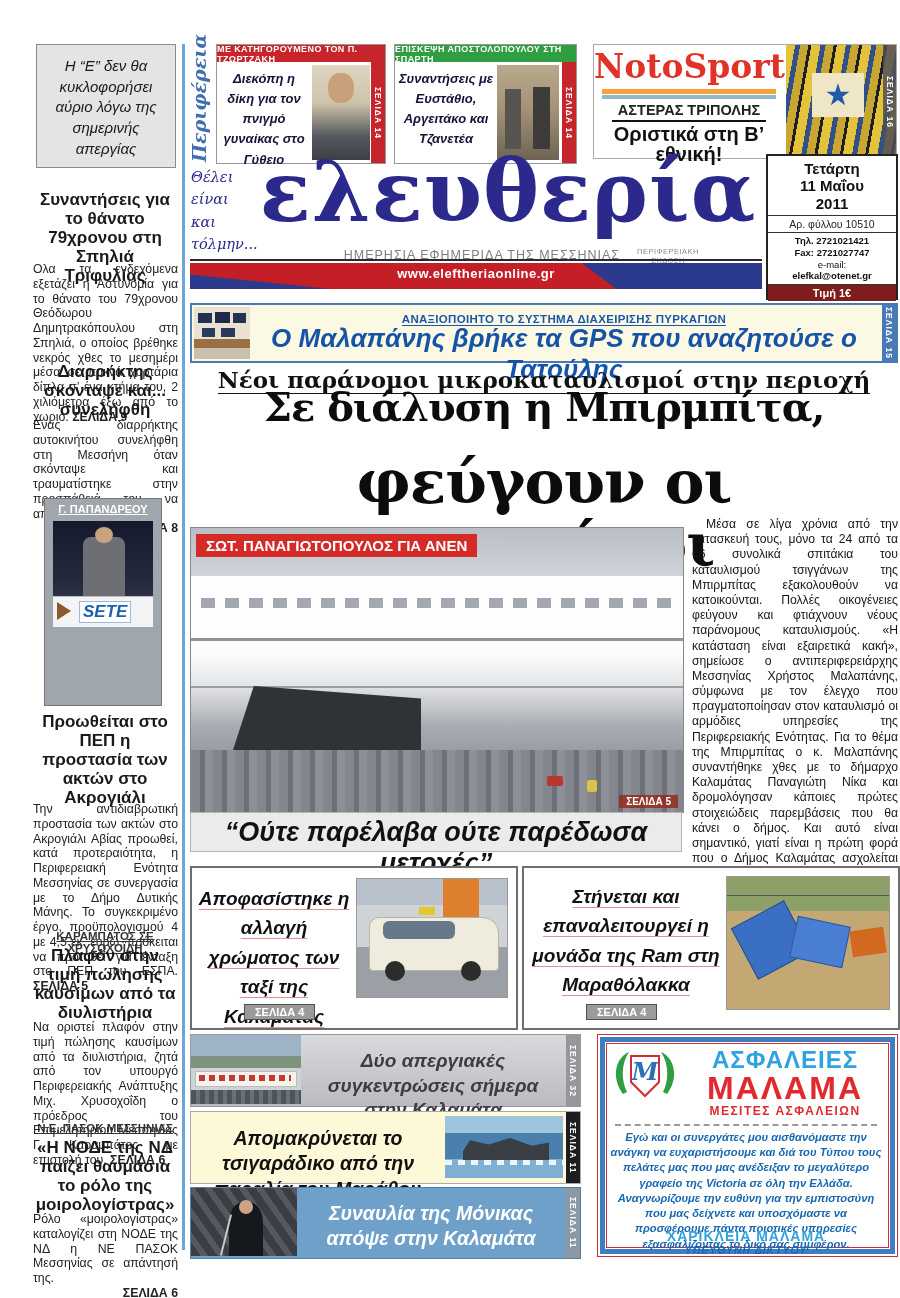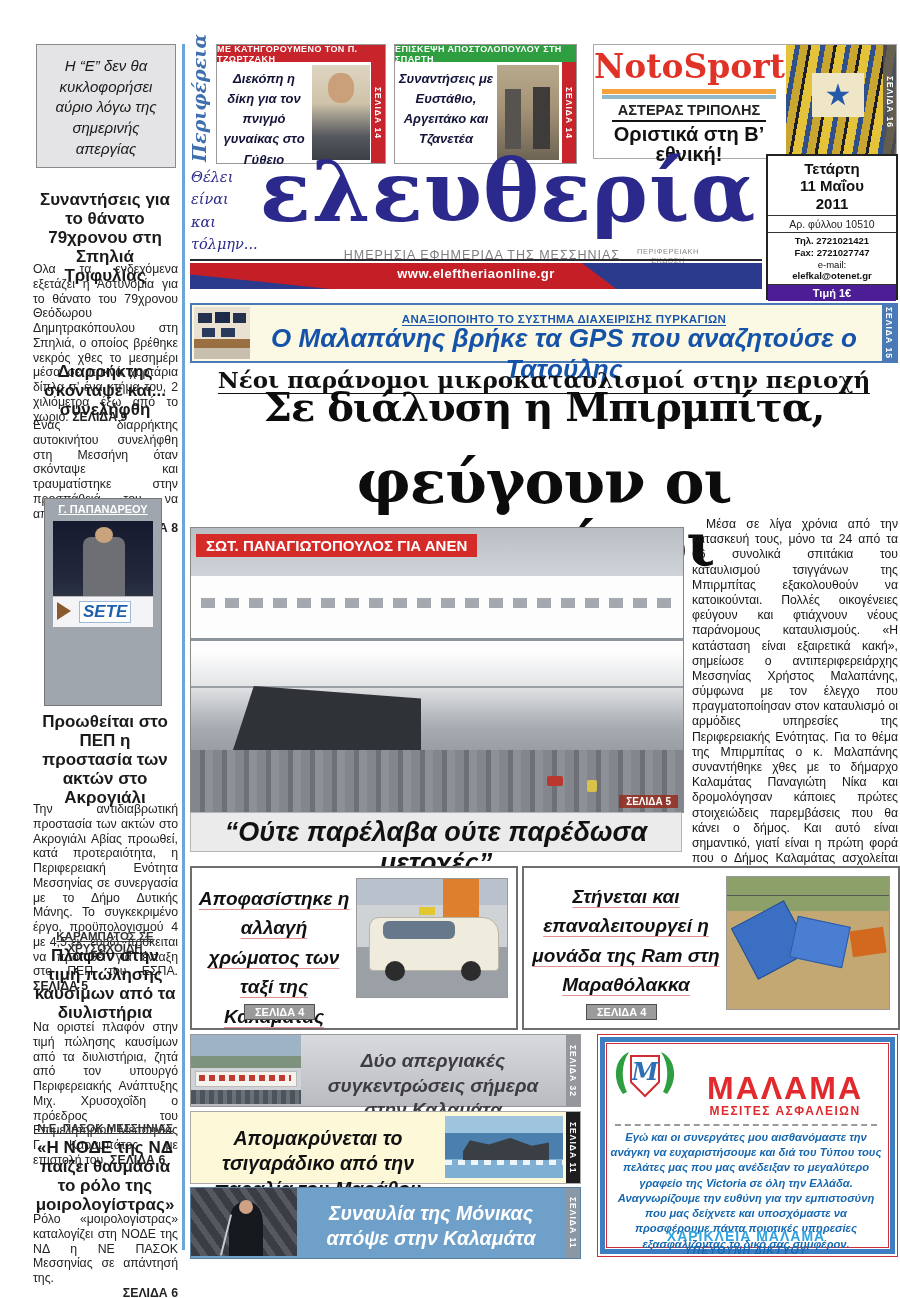--- a/index.html
+++ b/index.html
@@ -141,21 +141,21 @@
       <div>11 Μαΐου</div>
       <div>2011</div>
     </div>
     <div class="ctr" style="font-size:10.5px;padding:2px 0;border-bottom:1px solid #333;color:#222;">Αρ. φύλλου 10510</div>
     <div class="ctr" style="font-size:9.5px;line-height:1.25;padding:2px 0;">
       <div class="b">Τηλ. 2721021421</div>
       <div class="b">Fax: 2721027747</div>
       <div>e-mail:</div>
       <div class="b">elefkal@otenet.gr</div>
     </div>
-    <div class="ctr b" style="background:#4c1d95;color:#fff;font-size:11px;padding:2px 0;border-top:1px solid #333;">Τιμή 1€</div>
+    <div class="ctr b" style="background:#7f1d1d;color:#fff;font-size:11px;padding:2px 0;border-top:1px solid #333;">Τιμή 1€</div>
   </div>
 
   <div class="abs" style="left:190px;top:303px;width:704px;height:56px;border:2px solid #4a7ab5;background:#fbf8e4;">
     <div class="abs" style="left:2px;top:2px;width:56px;height:52px;background:linear-gradient(180deg,#e9e2d2 0 62%,#9a6f42 62% 78%,#c8bfae 78% 100%);overflow:hidden;">
       <div class="abs" style="left:4px;top:6px;width:14px;height:10px;background:#23304e;"></div>
       <div class="abs" style="left:21px;top:5px;width:15px;height:11px;background:#1d2b49;"></div>
       <div class="abs" style="left:39px;top:6px;width:13px;height:10px;background:#23304e;"></div>
       <div class="abs" style="left:8px;top:21px;width:13px;height:9px;background:#2a3a5c;"></div>
       <div class="abs" style="left:27px;top:21px;width:14px;height:9px;background:#2a3a5c;"></div>
     </div>
@@ -251,20 +251,21 @@
 
   <div class="abs" style="left:597px;top:1034px;width:299px;height:221px;border:1px solid #cf2e34;background:#fff;">
     <div style="position:absolute;inset:2px;border:5px solid #3d7ec2;">
       <div style="position:absolute;inset:1px;border:1px solid #cf2e34;padding:4px 2px 0;">
         <svg class="abs" width="64" height="54" viewBox="0 0 64 54" style="left:6px;top:4px;">
           <path d="M10 46 C -2 30, 2 10, 16 4 C 8 16, 8 32, 14 44 Z" fill="#2e9e41"></path>
           <path d="M54 46 C 66 30, 62 10, 48 4 C 56 16, 56 32, 50 44 Z" fill="#2e9e41"></path>
           <path d="M18 8 H46 V34 L32 48 L18 34 Z" fill="#fff" stroke="#cf2e34" stroke-width="2"></path>
           <text x="32" y="32" text-anchor="middle" font-size="24" font-weight="bold" font-style="italic" fill="#2c6fb5" font-family="DejaVu Serif,serif">M</text>
         </svg>
+        <div class="abs b" style="left:78px;top:2px;width:200px;text-align:center;font-size:24px;color:#2fa3e0;letter-spacing:1px;">ΑΣΦΑΛΕΙΕΣ</div>
         <div class="abs b" style="left:78px;top:26px;width:200px;text-align:center;font-size:32px;color:#e02a2e;letter-spacing:2px;">ΜΑΛΑΜΑ</div>
         <div class="abs b" style="left:78px;top:60px;width:200px;text-align:center;font-size:12px;color:#e02a2e;letter-spacing:1.5px;">ΜΕΣΙΤΕΣ ΑΣΦΑΛΕΙΩΝ</div>
         <div class="abs" style="left:8px;top:80px;width:262px;border-top:2px dashed #9a9a9a;"></div>
         <div class="abs ctr ital b" style="left:2px;top:86px;width:274px;font-size:11.2px;line-height:1.36;color:#1768b0;">Εγώ και οι συνεργάτες μου αισθανόμαστε την ανάγκη να ευχαριστήσουμε και διά του Τύπου τους πελάτες μας που μας ανέδειξαν το μεγαλύτερο γραφείο της Victoria σε όλη την Ελλάδα. Αναγνωρίζουμε την ευθύνη για την εμπιστοσύνη που μας δείχνετε και υποσχόμαστε να προσφέρουμε πάντα ποιοτικές υπηρεσίες εξασφαλίζοντας το δικό σας συμφέρον.</div>
         <div class="abs ctr b" style="left:2px;top:184px;width:274px;font-size:14px;color:#2fa3e0;letter-spacing:1px;">ΧΑΡΙΚΛΕΙΑ ΜΑΛΑΜΑ</div>
         <div class="abs ctr ital b" style="left:2px;top:200px;width:274px;font-size:10.5px;color:#1768b0;letter-spacing:1px;">ΥΠΕΥΘΥΝΗ ΔΙΚΤΥΟΥ</div>
       </div>
     </div>
   </div>
 

